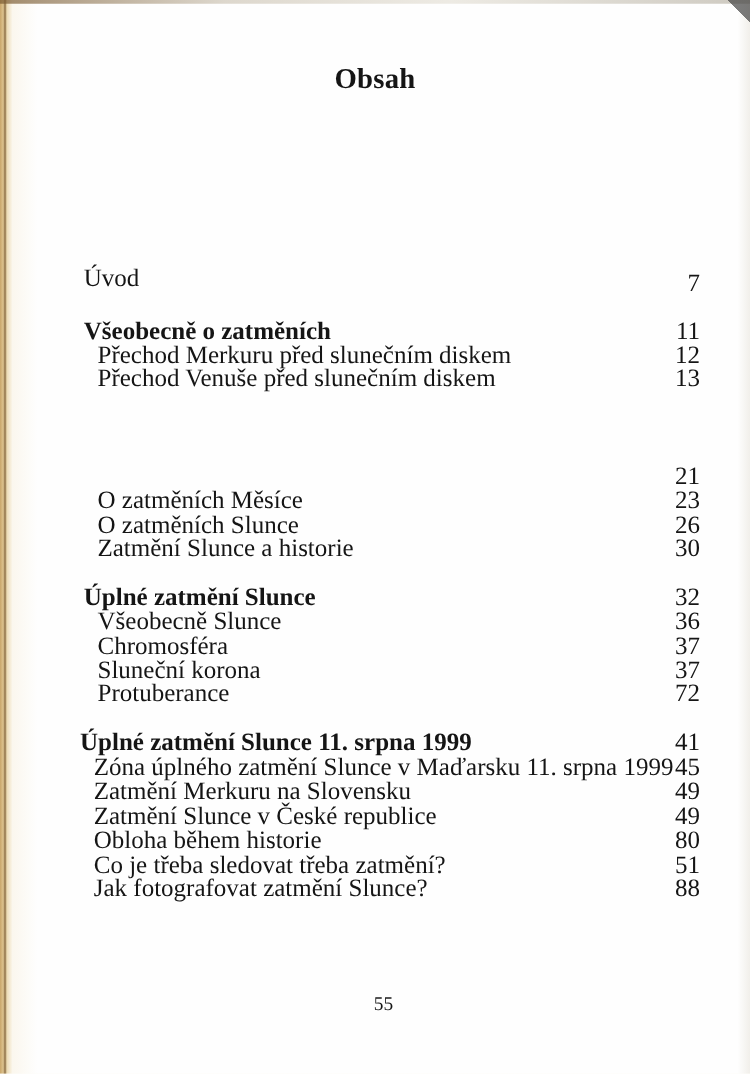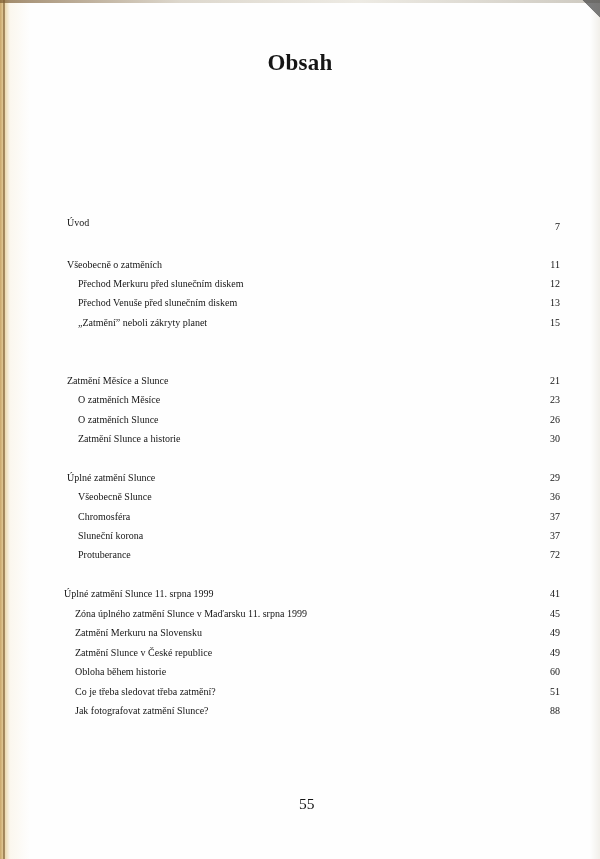--- a/index.html
+++ b/index.html
@@ -28,25 +28,25 @@
       background: linear-gradient(225deg, #444 0 40%, transparent 41%);
       opacity: 0.7;
     }
     .title {
       position: absolute; left: 0; width: 600px; top: 50px;
       text-align: center; font-weight: bold; font-size: 23px; letter-spacing: 0.2px;
     }
     .toc { position: absolute; left: 0; top: 0; width: 600px; height: 859px; }
     .row {
       position: absolute; left: 0; width: 600px; height: 20px;
-      font-size: 10px; line-height: 20px;
+      font-size: 20px; line-height: 20px;
     }
     .row .label { position: absolute; white-space: nowrap; }
     .row .num { position: absolute; right: 40px; text-align: right; }
-    .row.chapter .label { left: 67px; font-weight: normal; }
+    .row.chapter .label { left: 67px; font-weight: bold; }
     .row.sub .label { left: 78px; }
     .row.intro .label { left: 67px; }
     .footer {
       position: absolute; top: 795px; left: 0; width: 600px;
       text-align: center; font-size: 15.5px;
     }
     .footer span { position: absolute; left: 299px; }
   </style>
 </head>
 <body>
@@ -70,45 +70,40 @@
     <span class="num">11</span>
   </div>
   <div class="row sub" style="top:274px">
     <span class="label">Přechod Merkuru před slunečním diskem</span>
     <span class="num">12</span>
   </div>
   <div class="row sub" style="top:293px">
     <span class="label">Přechod Venuše před slunečním diskem</span>
     <span class="num">13</span>
   </div>
-  <div class="row sub" style="top:313px">
-    <span class="label">„Zatmění” neboli zákryty planet</span>
-    <span class="num">15</span>
-  </div>
 
   <div class="row chapter" style="top:371px">
-    <span class="label">Zatmění Měsíce a Slunce</span>
     <span class="num">21</span>
   </div>
   <div class="row sub" style="top:390px">
     <span class="label">O zatměních Měsíce</span>
     <span class="num">23</span>
   </div>
   <div class="row sub" style="top:410px">
     <span class="label">O zatměních Slunce</span>
     <span class="num">26</span>
   </div>
   <div class="row sub" style="top:429px">
     <span class="label">Zatmění Slunce a historie</span>
     <span class="num">30</span>
   </div>
 
   <div class="row chapter" style="top:468px">
     <span class="label">Úplné zatmění Slunce</span>
-    <span class="num">29</span>
+    <span class="num">32</span>
   </div>
   <div class="row sub" style="top:487px">
     <span class="label">Všeobecně Slunce</span>
     <span class="num">36</span>
   </div>
   <div class="row sub" style="top:507px">
     <span class="label">Chromosféra</span>
     <span class="num">37</span>
   </div>
   <div class="row sub" style="top:526px">
@@ -131,21 +126,21 @@
   <div class="row sub" style="top:623px">
     <span class="label" style="left:75px">Zatmění Merkuru na Slovensku</span>
     <span class="num">49</span>
   </div>
   <div class="row sub" style="top:643px">
     <span class="label" style="left:75px">Zatmění Slunce v České republice</span>
     <span class="num">49</span>
   </div>
   <div class="row sub" style="top:662px">
     <span class="label" style="left:75px">Obloha během historie</span>
-    <span class="num">60</span>
+    <span class="num">80</span>
   </div>
   <div class="row sub" style="top:682px">
     <span class="label" style="left:75px">Co je třeba sledovat třeba zatmění?</span>
     <span class="num">51</span>
   </div>
   <div class="row sub" style="top:701px">
     <span class="label" style="left:75px">Jak fotografovat zatmění Slunce?</span>
     <span class="num">88</span>
   </div>
 </div>

